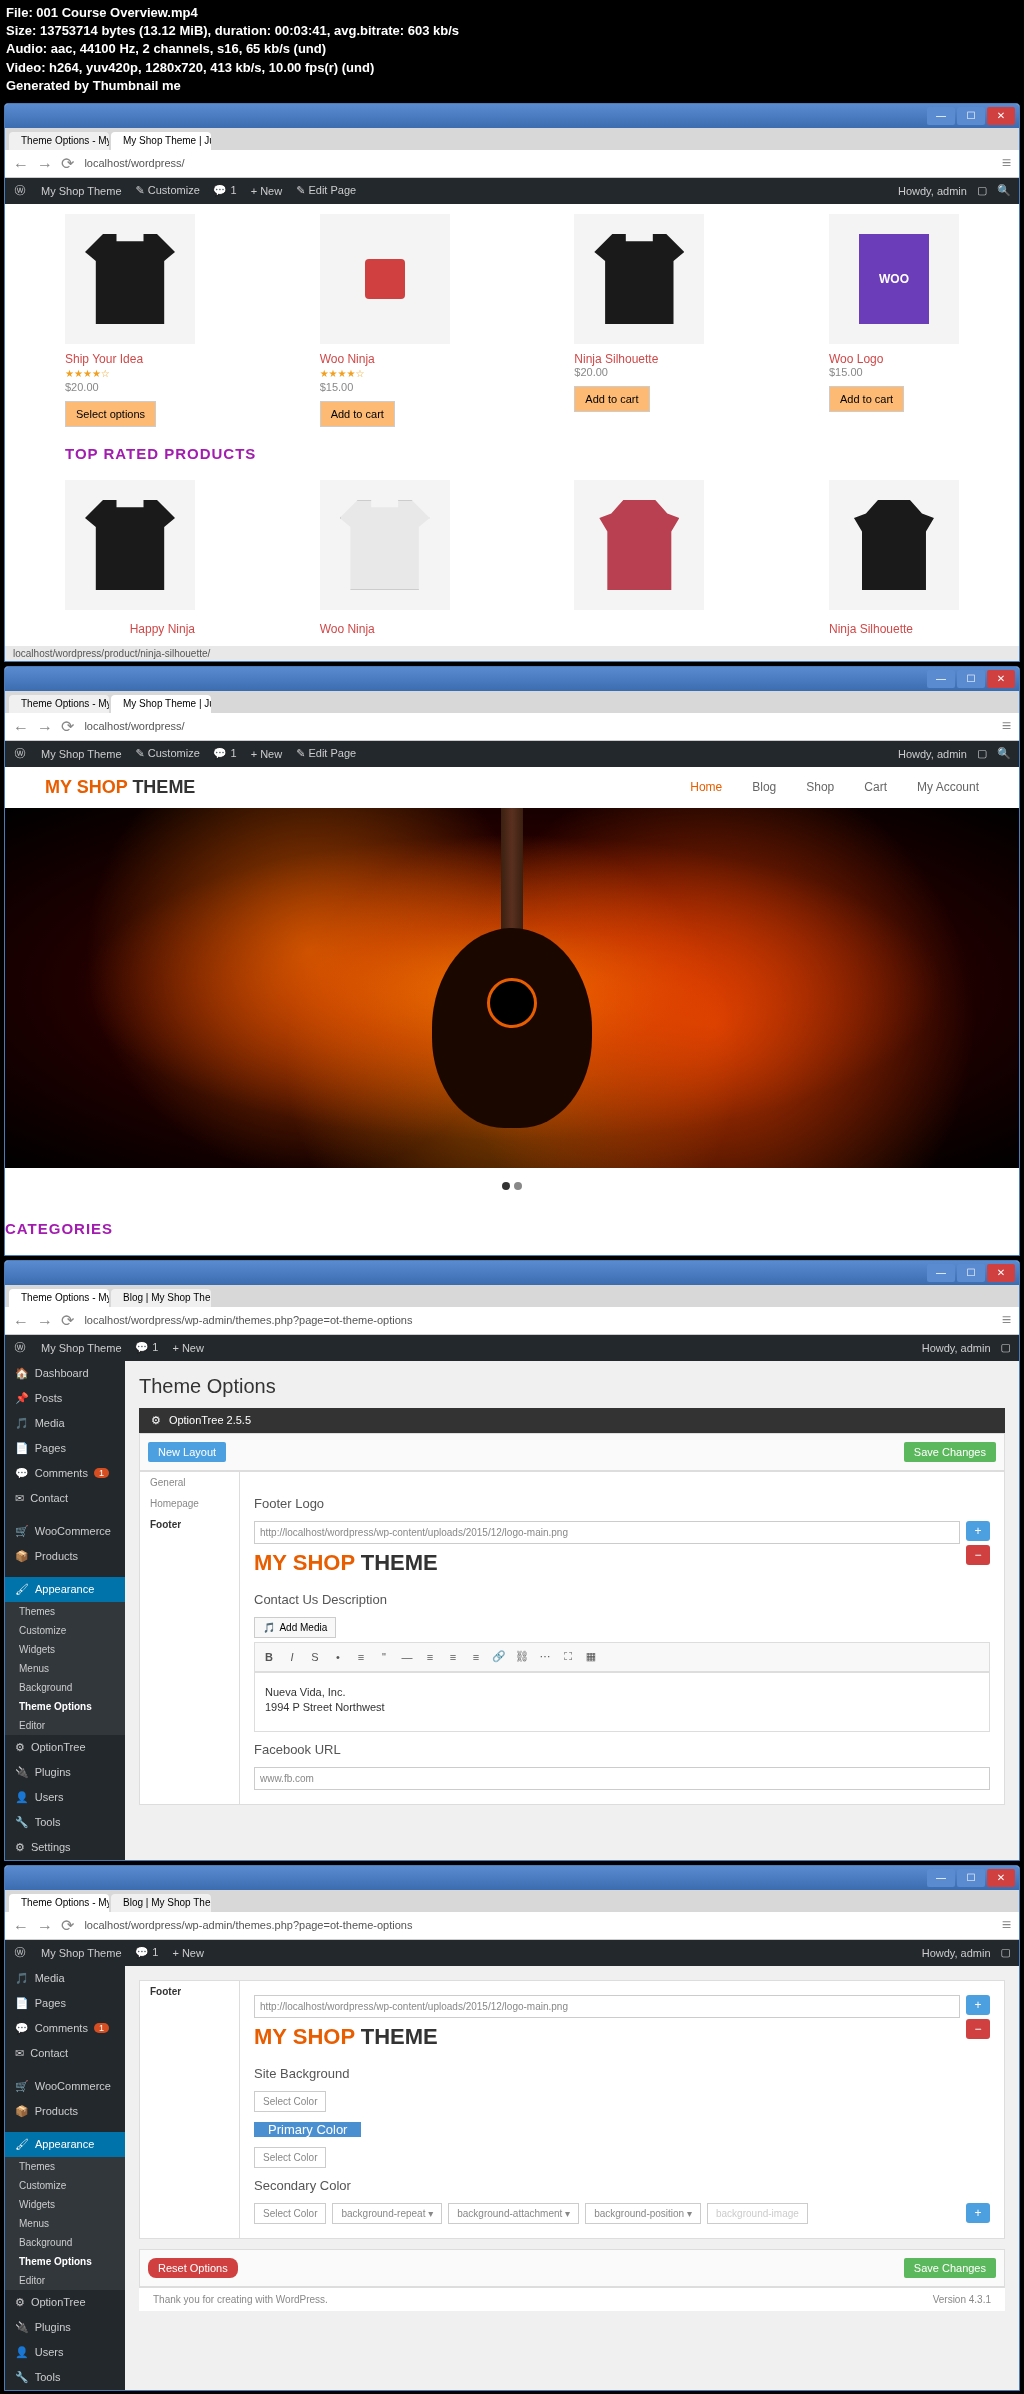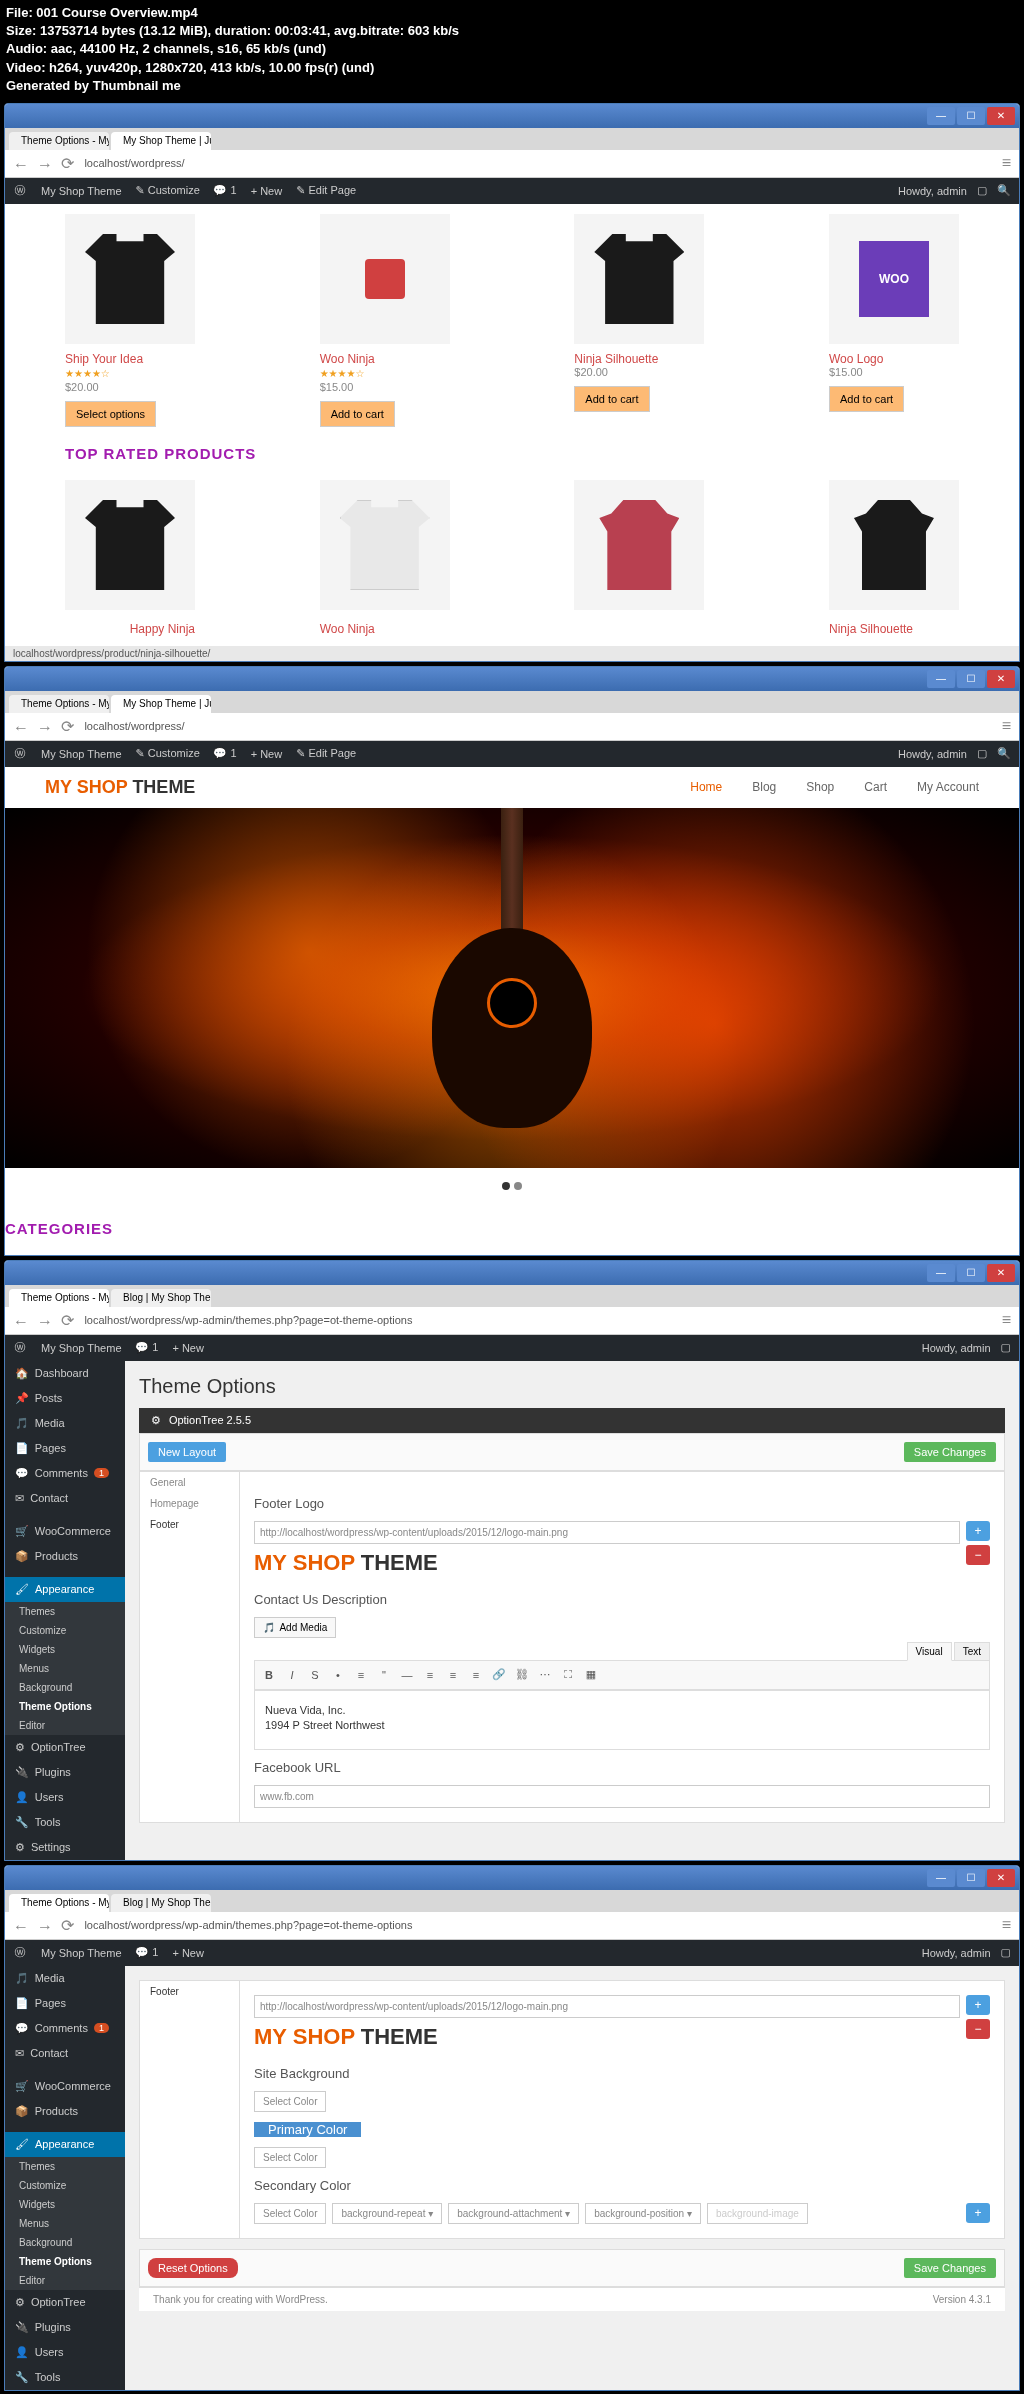--- a/index.html
+++ b/index.html
@@ -24,21 +24,21 @@
 
 
 .shop-content{padding:10px 60px;background:#fff}
 .products{display:flex;gap:18px;justify-content:space-between}
 .product{width:130px}
 .pimg{width:130px;height:130px;background:#f4f4f4;display:flex;align-items:center;justify-content:center;position:relative}
 .tshirt{width:90px;height:90px;background:#1a1a1a;clip-path:polygon(20% 0,35% 0,35% 8%,65% 8%,65% 0,80% 0,100% 20%,88% 30%,88% 100%,12% 100%,12% 30%,0 20%)}
 .tshirt.white{background:#e8e8e8;border:1px solid #ccc}
 .hoodie{width:80px;height:90px;background:#b84050;clip-path:polygon(30% 0,70% 0,85% 15%,100% 20%,90% 35%,90% 100%,10% 100%,10% 35%,0 20%,15% 15%)}
 .hoodie.dark{background:#1a1a1a}
-.poster{width:70px;height:76px;background:#6b3db8;display:flex;align-items:center;justify-content:center;color:#fff;font-weight:bold;font-size:12px}
+.poster{width:70px;height:90px;background:#6b3db8;display:flex;align-items:center;justify-content:center;color:#fff;font-weight:bold;font-size:12px}
 .ninja-face{width:40px;height:40px;background:#d04040;border-radius:4px;position:relative}
 .pname{color:#d04848;font-size:12px;margin-top:8px}
 .stars{color:#f0a020;font-size:10px;margin:2px 0}
 .price{color:#888;font-size:11px}
 .btn-cart{background:#fdba74;border:1px solid #ccc;padding:6px 10px;font-size:11px;margin-top:8px;display:inline-block;cursor:pointer}
 .section-title{text-align:left;font-size:15px;font-weight:bold;color:#a21caf;margin:18px 0;letter-spacing:1px}
 .status-bar{background:#e8e8e8;font-size:10px;color:#555;padding:2px 8px}
 
 
 .site-header{background:#fff;display:flex;align-items:center;padding:10px 40px;justify-content:space-between}
@@ -71,21 +71,21 @@
 .admin-main{flex:1;padding:14px}
 .page-title{font-size:20px;color:#333;margin-bottom:10px}
 .ot-header{background:#333;color:#fff;padding:6px 12px;font-size:11px;display:flex;align-items:center;gap:8px}
 .ot-toolbar{background:#fafafa;padding:8px;display:flex;justify-content:space-between;border:1px solid #ddd}
 .btn-blue{background:#4ca0e0;color:#fff;padding:4px 10px;font-size:11px;border:none;cursor:pointer;border-radius:2px}
 .btn-green{background:#5cb85c;color:#fff;padding:4px 10px;font-size:11px;border:none;cursor:pointer;border-radius:2px}
 .btn-red{background:#d04040;color:#fff;padding:4px 10px;font-size:11px;border:none;cursor:pointer;border-radius:8px}
 .ot-body{display:flex;background:#fff;border:1px solid #ddd}
 .ot-nav{width:100px;border-right:1px solid #ddd;font-size:10px}
 .ot-nav div{padding:5px 10px;color:#888;cursor:pointer}
-.ot-nav div.active{color:#333;font-weight:normal}
+.ot-nav div.active{color:#333;font-weight:bold}
 .ot-content{flex:1;padding:14px}
 .field-label{font-size:13px;color:#555;margin:10px 0}
 .field-input{width:100%;padding:5px;border:1px solid #ccc;font-size:10px;color:#888}
 .field-row{display:flex;gap:6px;align-items:flex-start}
 .field-main{flex:1}
 .side-btns{display:flex;flex-direction:column;gap:4px}
 .icon-btn{width:24px;height:20px;border-radius:3px;display:flex;align-items:center;justify-content:center;color:#fff;font-size:12px}
 .icon-btn.blue{background:#4ca0e0}
 .icon-btn.red{background:#d04040}
 .logo-preview{font-weight:bold;font-size:22px;margin:6px 0}
@@ -373,24 +373,20 @@
 <div class="side-btns">
 <div class="icon-btn blue">+</div>
 <div class="icon-btn red">−</div>
 </div>
 </div>
 <div class="field-label">Contact Us Description</div>
 <div class="media-btn">
               <span>🎵</span>
               <span>Add Media</span>
             </div>
-<div class="editor-tabs">
-<div class="editor-tab active">Visual</div>
-<div class="editor-tab">Text</div>
-</div>
 <div class="editor-bar">
 <div class="ed-btn">
                 <b>B</b>
               </div>
 <div class="ed-btn">
                 <i>I</i>
               </div>
 <div class="ed-btn">S</div>
 <div class="ed-btn">•</div>
 <div class="ed-btn">≡</div>

